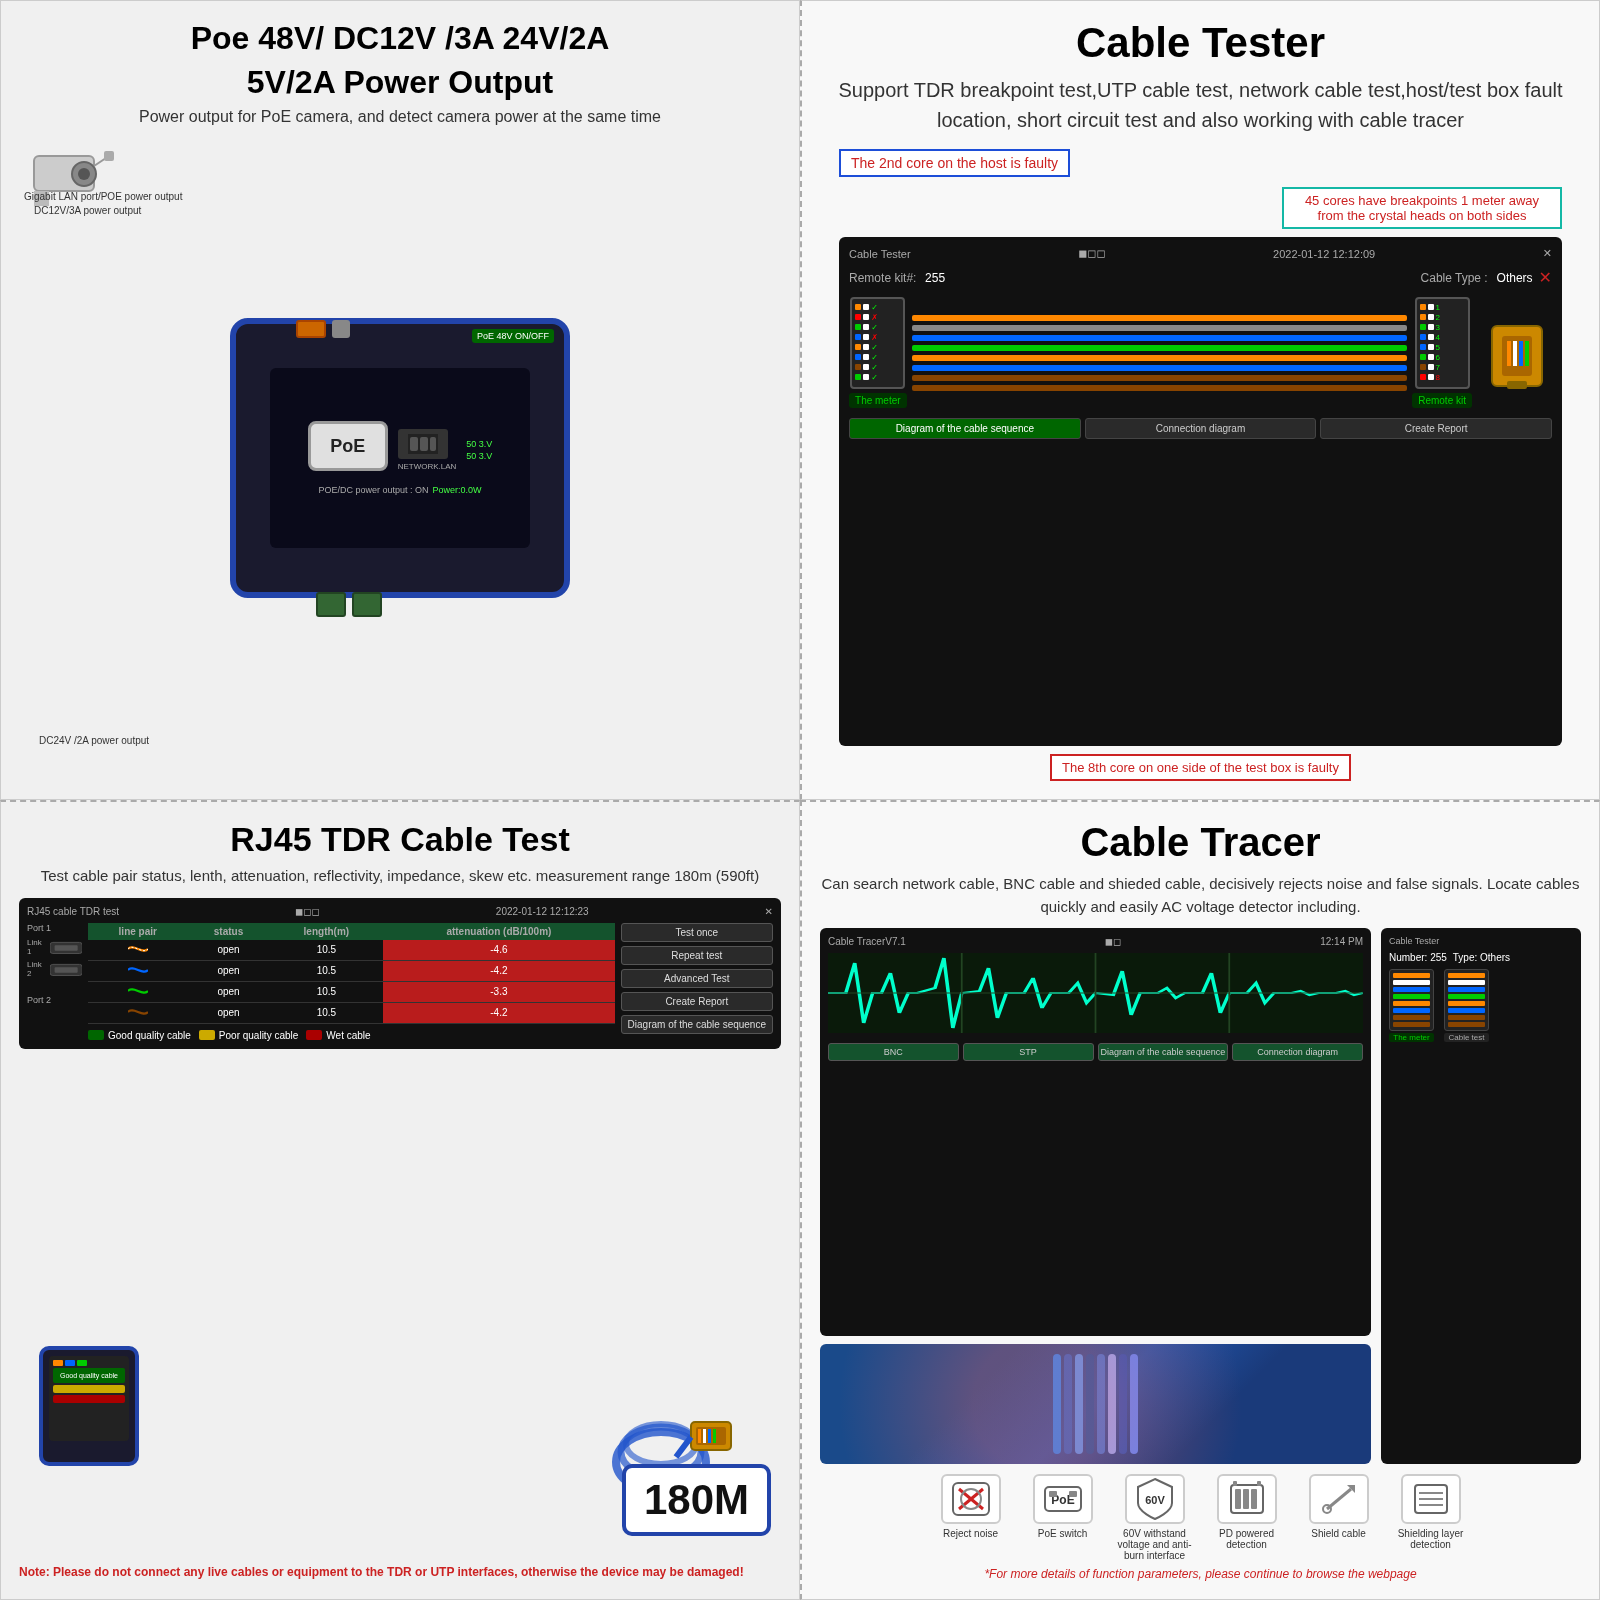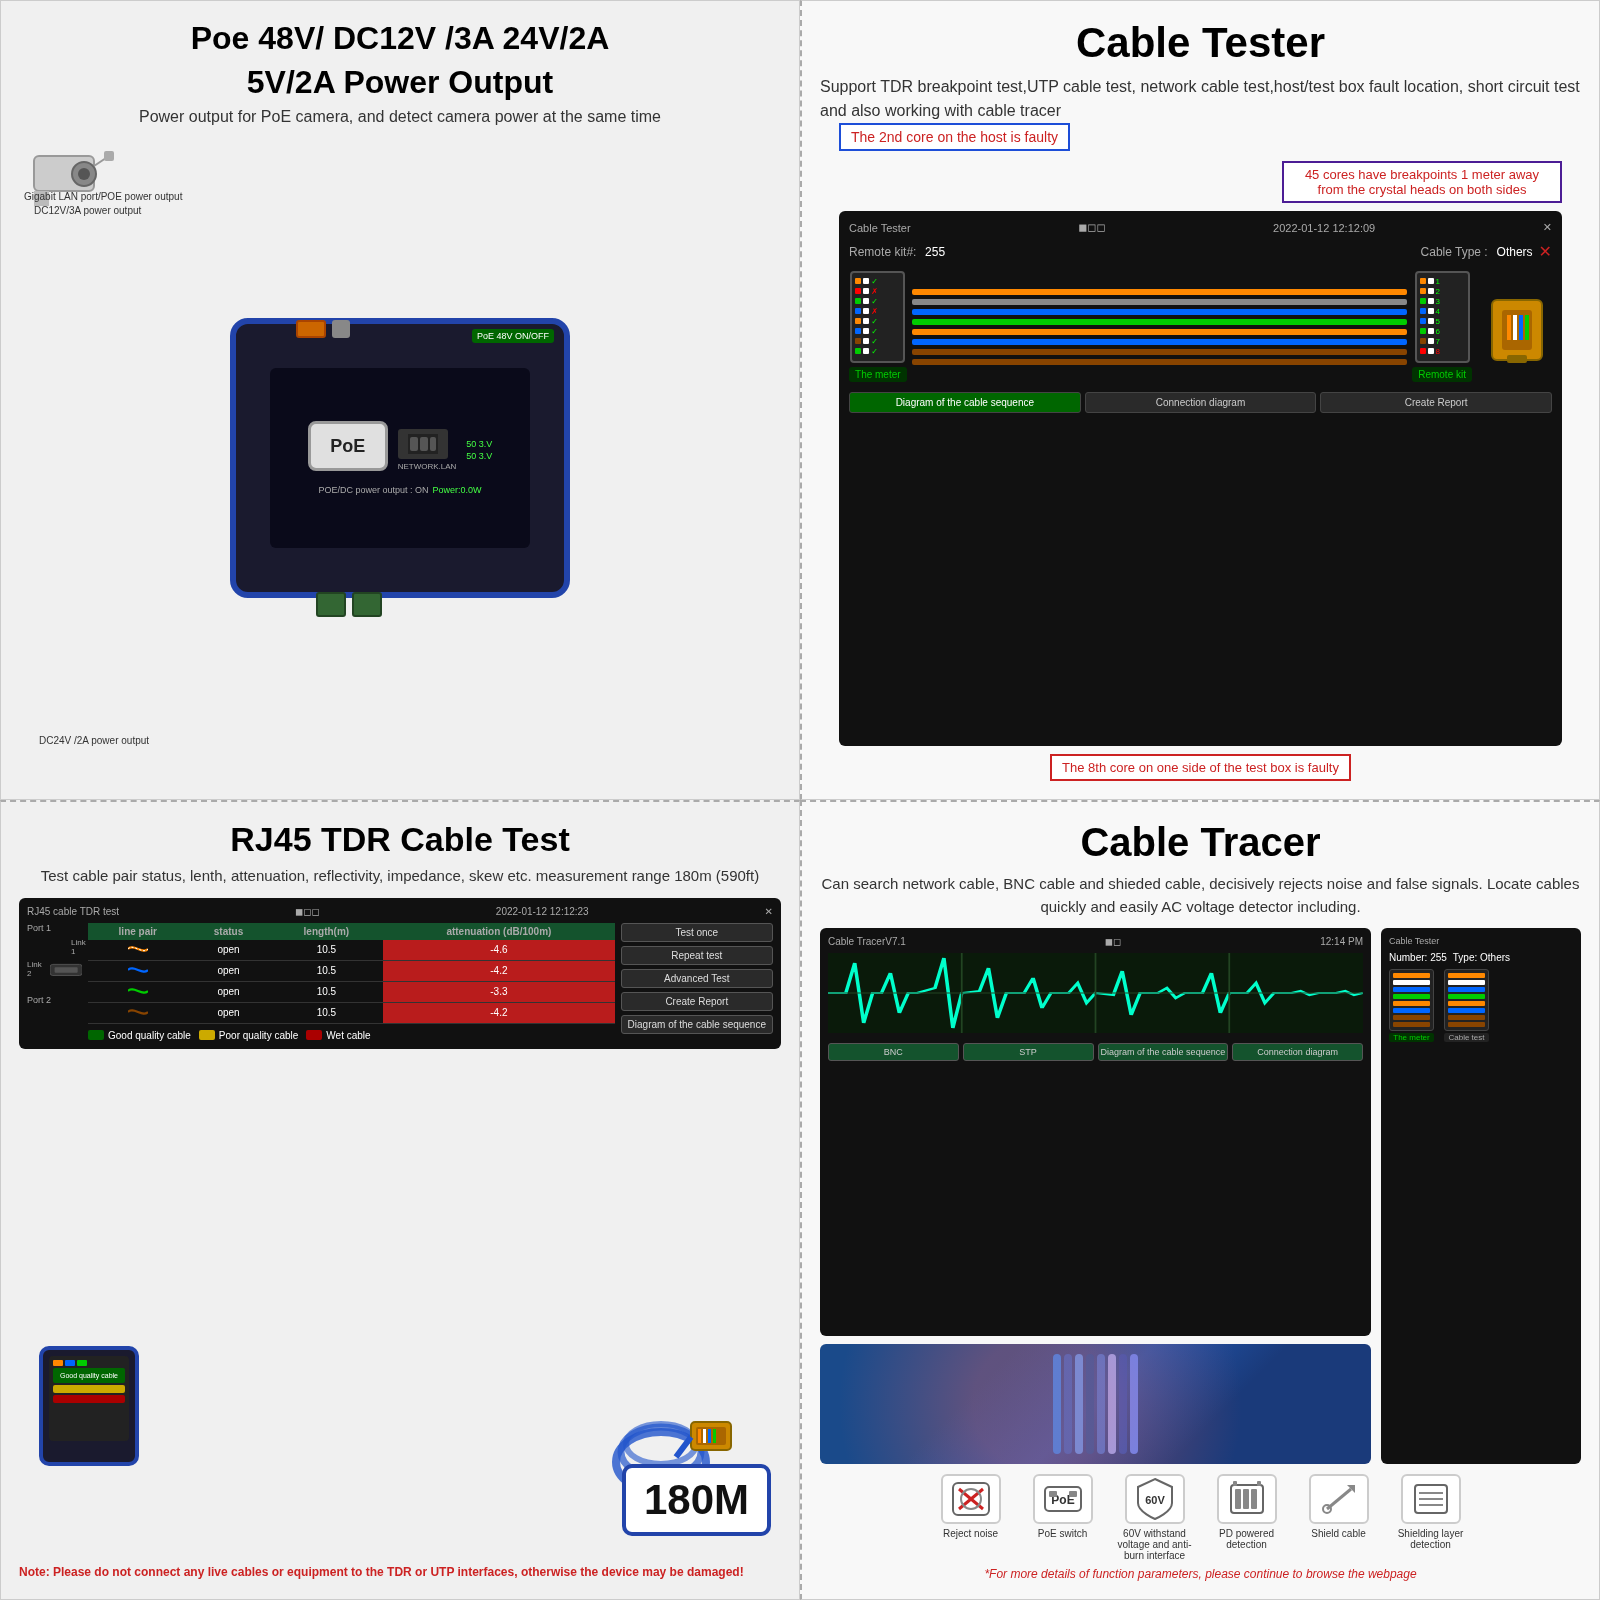--- a/index.html
+++ b/index.html
@@ -97,22 +97,24 @@
       flex-direction: column;
       align-items: center;
     }
     .cell-tr h1 {
       font-size: 42px;
       font-weight: 900;
       text-align: center;
       margin-bottom: 8px;
     }
     .cell-tr .desc {
-      font-size: 16px;
+      font-size: 20px;
+      text-align: center;
       color: #333;
+      margin-bottom: 14px;
       line-height: 1.5;
     }
     .annotation-box {
       border: 2px solid #1d4ed8;
       background: rgba(255,255,255,0.9);
       padding: 4px 10px;
       font-size: 14px;
       color: #cc2222;
       display: inline-block;
       margin-bottom: 6px;
@@ -537,21 +539,21 @@
     <h1>Cable Tester</h1>
     <p class="desc">Support TDR breakpoint test,UTP cable test,
 network cable test,host/test box fault location,
 short circuit test and also working with cable tracer</p>
 
     <div style="position:relative; width:95%; margin-bottom:4px;">
       <div class="annotation-box">The 2nd core on  the host is faulty</div>
     </div>
 
     <div style="position:relative; width:95%; margin-bottom:8px;">
-      <div style="margin-left:auto; border:2px solid #4c1d95; background:#fff; padding:4px 10px; font-size:13px; color:#cc2222; max-width:280px; text-align:center;">45 cores have breakpoints 1 meter away
+      <div style="margin-left:auto; border:2px solid #14b8a6; background:#fff; padding:4px 10px; font-size:13px; color:#cc2222; max-width:280px; text-align:center;">45 cores have breakpoints 1 meter away
 from the crystal heads on both sides</div>
     </div>
 
     <div class="cable-tester-screen">
       <div class="ct-header">
         <span>Cable Tester</span>
         <span>◼◻◻</span>
         <span>2022-01-12  12:12:09</span>
         <span>✕</span>
       </div>
@@ -704,21 +706,21 @@
         <span>◼◻◻</span>
         <span>2022-01-12  12:12:23</span>
         <span>✕</span>
       </div>
       <div class="tdr-screen-layout">
 
         <div style="display:flex; flex-direction:column; gap:4px; width:55px;">
           <div style="color:#aaa; font-size:9px;">Port 1</div>
           <div style="display:flex; flex-direction:column; gap:2px;">
             <div style="display:flex; align-items:center; gap:3px;">
-              <span style="color:#aaa; font-size:8px;margin-left:44px;">Link 1</span>
+              <span style="color:#aaa; font-size:8px;">Link 1</span>
               <svg width="35" height="20" viewBox="0 0 35 20">
                 <rect x="0" y="5" width="35" height="12" rx="3" fill="#333" stroke="#555" stroke-width="1"></rect>
                 <rect x="5" y="8" width="25" height="6" rx="1" fill="#555"></rect>
               </svg>
             </div>
             <div style="display:flex; align-items:center; gap:3px;">
               <span style="color:#aaa; font-size:8px;">Link 2</span>
               <svg width="35" height="20" viewBox="0 0 35 20">
                 <rect x="0" y="5" width="35" height="12" rx="3" fill="#333" stroke="#555" stroke-width="1"></rect>
                 <rect x="5" y="8" width="25" height="6" rx="1" fill="#555"></rect>

